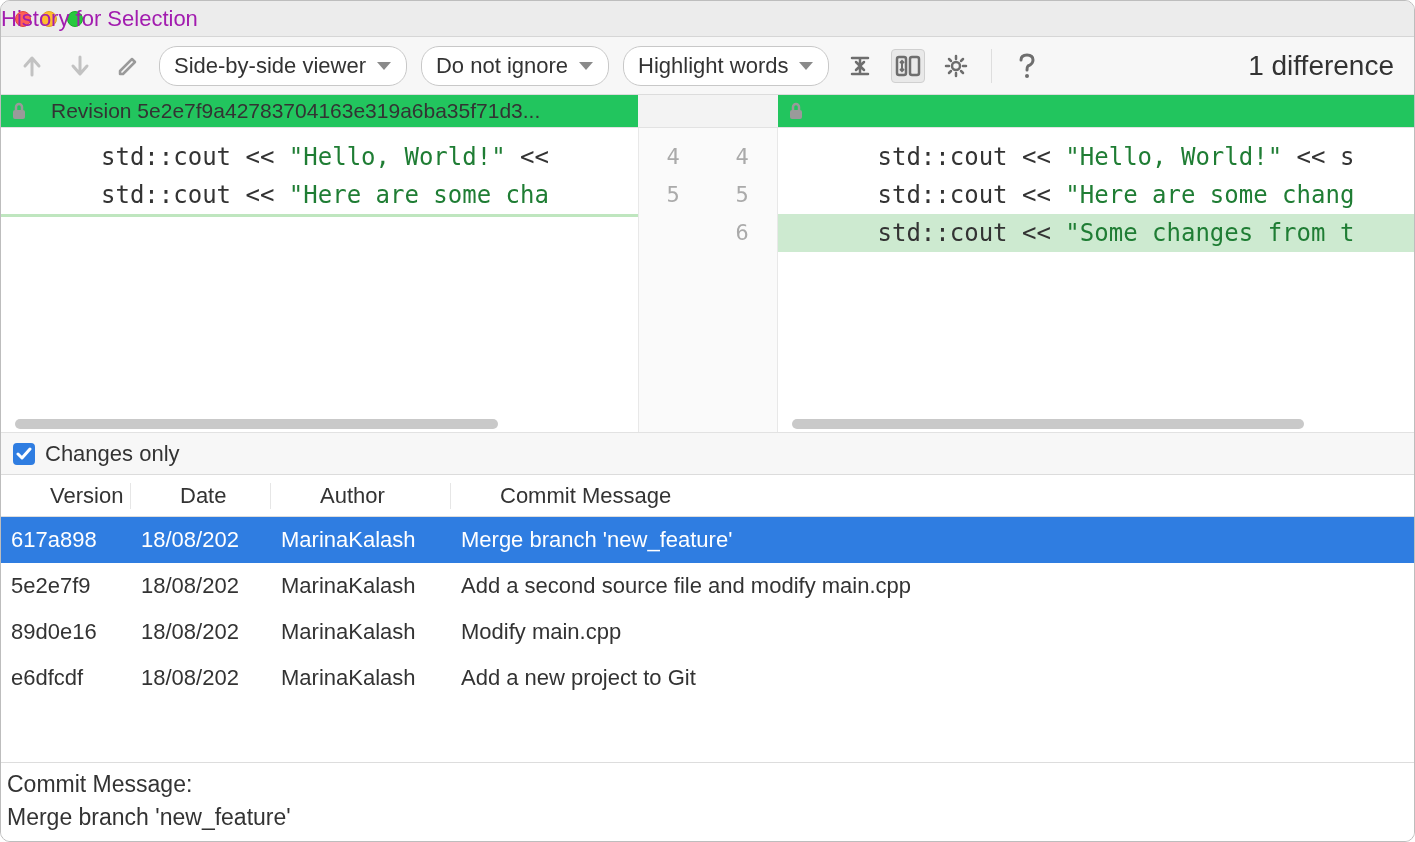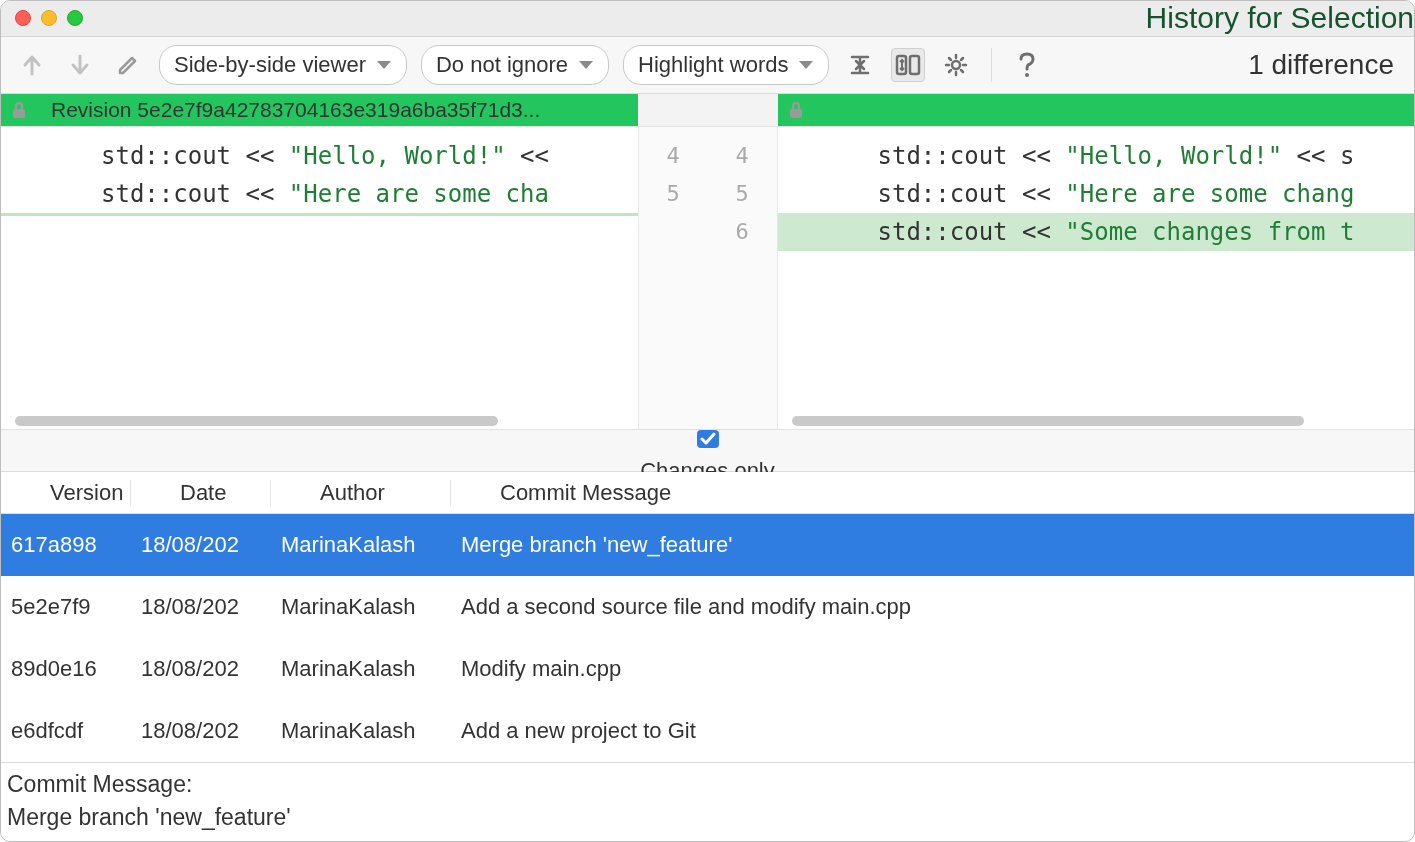--- a/index.html
+++ b/index.html
@@ -4,21 +4,21 @@
 <style>
   * { box-sizing: border-box; margin: 0; padding: 0; }
   html, body { width:1415px; height:842px; font-family: -apple-system, "Helvetica Neue", Arial, sans-serif; font-size:22px; color:#333; background:#fff; }
   .window { width:1415px; height:842px; border:1px solid #bdbdbd; border-radius:10px; overflow:hidden; display:flex; flex-direction:column; background:#f3f3f3; }
   .titlebar { height:36px; display:flex; align-items:center; position:relative; background:#ececec; border-bottom:1px solid #d6d6d6; }
   .traffic { display:flex; gap:10px; padding-left:14px; align-items:center; }
   .dot { width:16px; height:16px; border-radius:50%; }
   .dot.red { background:#ff5f56; border:1px solid #e0443e; }
   .dot.yellow { background:#ffbd2e; border:1px solid #dea123; }
   .dot.green { background:#27c93f; border:1px solid #1aab29; }
-  .title { position:absolute; left:0; right:0; text-align:right; font-size:30px; color:#14532d; pointer-events:none; }
+  .title { position:absolute; left:0; right:0; text-align:left; font-size:22px; color:#a21caf; pointer-events:none; }
 
   .toolbar { height:58px; display:flex; align-items:center; gap:14px; padding:0 14px; background:#f7f7f7; border-bottom:1px solid #dcdcdc; }
   .tb-icon { width:34px; height:34px; display:flex; align-items:center; justify-content:center; color:#bdbdbd; border-radius:4px; }
   .tb-icon.active { color:#6e6e6e; }
   .tb-icon.boxed { border:1px solid transparent; }
   .combo { height:40px; padding:0 14px; display:flex; align-items:center; gap:10px; border:1px solid #c8c8c8; border-radius:18px; background:#fff; font-size:22px; color:#333; }
   .chev { color:#8a8a8a; }
   .sep { width:1px; height:34px; background:#dedede; margin:0 4px; }
   .toolbar .spacer { flex:1; }
   .diffcount { font-size:28px; color:#333; padding-right:6px; }
@@ -38,30 +38,30 @@
   .codeline.added { background:#cdead0; display:block; height:38px; }
   .caret-line { position:absolute; left:6px; top:82px; width:28px; height:0; border-bottom:3px solid #bfe6bf; }
   .caret-line.full { left:0; width:100%; top:86px; }
   .vscroll { position:absolute; right:2px; top:4px; width:14px; height:260px; border-radius:7px; background:rgba(0,0,0,0); }
   .vscroll .thumb { position:absolute; top:0; width:14px; height:80px; border-radius:7px; background:rgba(0,0,0,0); }
   .hscrolls { position:absolute; left:0; right:0; bottom:0; height:16px; display:flex; }
   .hscrolls .htrack { flex:1; position:relative; }
   .hscrolls .hthumb { position:absolute; left:14px; right:140px; top:3px; height:10px; border-radius:5px; background:#c9c9c9; }
   .hscrolls .hthumb.right { left:14px; right:110px; }
 
-  .checkrow { height:42px; display:flex; align-items:center; gap:10px; padding:0 12px; background:#f7f7f7; border-bottom:1px solid #dcdcdc;flex-direction:column; }
+  .checkrow { height:42px; display:flex; align-items:center; gap:10px; padding:0 12px; background:#f7f7f7; border-bottom:1px solid #dcdcdc; }
   .checkbox { width:22px; height:22px; border:2px solid #2f7de1; border-radius:4px; background:#2f7de1; display:flex; align-items:center; justify-content:center; }
   .checkbox svg { stroke:#fff; }
 
   .table { flex:1; display:flex; flex-direction:column; background:#fff; }
   .thead, .trow { display:grid; grid-template-columns: 130px 140px 180px 1fr; }
   .thead { height:42px; align-items:center; border-bottom:1px solid #ddd; }
   .th { padding:0 10px; font-size:22px; color:#333; border-right:1px solid #e6e6e6;margin-left:39px; }
   .th:last-child { border-right:none; }
-  .trow { height:62px; align-items:center; }
+  .trow { height:46px; align-items:center; }
   .td { padding:0 10px; font-size:22px; color:#333; white-space:nowrap; overflow:hidden; text-overflow:ellipsis; }
   .trow.sel { background:#2f7de1; color:#fff; }
   .trow.sel .td { color:#fff; }
 
   .commitmsg { border-top:1px solid #ddd; background:#fff; }
   .cm-label { padding:8px 6px 2px 6px; font-size:23px; color:#333; }
   .cm-value { padding:4px 6px 10px 6px; font-size:23px; color:#333; }
 
   svg { display:block; }
 </style>

